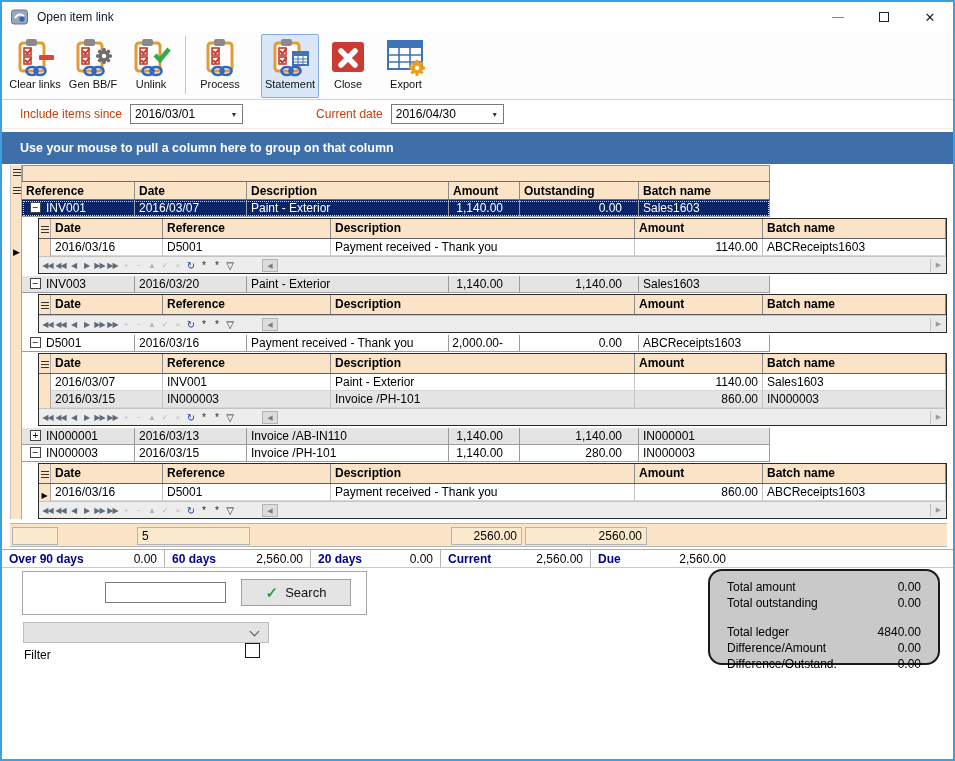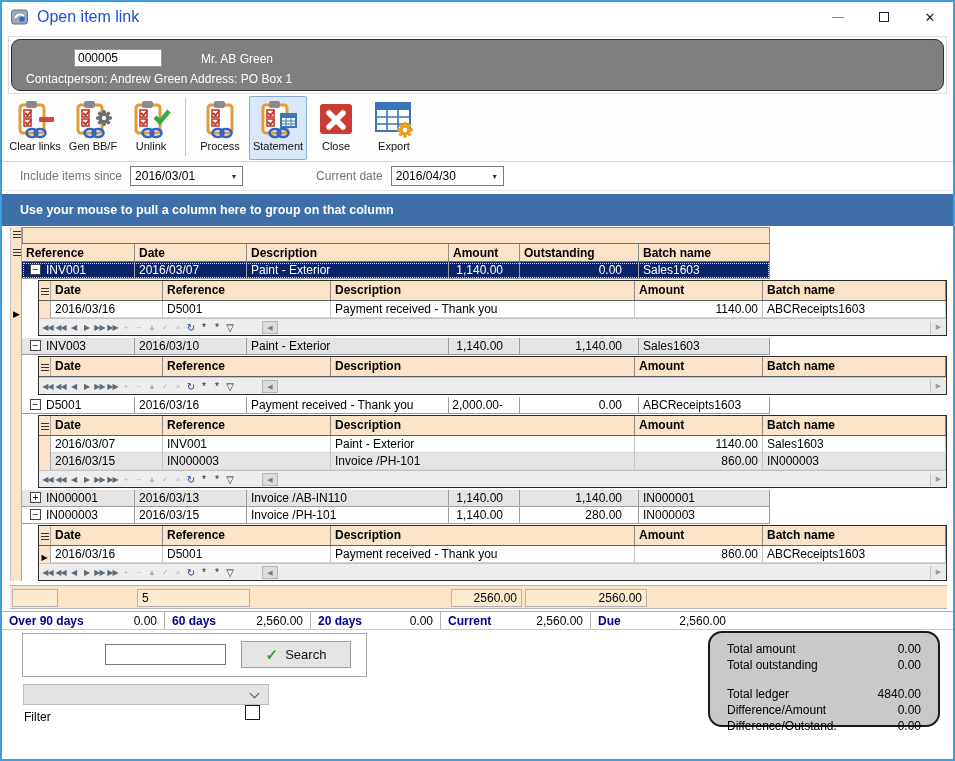--- a/index.html
+++ b/index.html
@@ -1,41 +1,41 @@
 <!DOCTYPE html>
 <html><head>
 <meta charset="utf-8">
 <style>
   html,body{margin:0;padding:0;background:#cfe3f3;}
   *{box-sizing:border-box;font-family:"Liberation Sans",sans-serif;}
   .window{width:955px;height:761px;background:#fff;border:2px solid #3d9fe0;position:relative;overflow:hidden;}
   
   .titlebar{height:30px;display:flex;align-items:center;padding-left:9px;background:#fff;}
   .appicon{width:18px;height:16px;margin-right:8px;position:relative;flex:none;}
-  .title{font-size:16px;color:#1d4ed8;}
+  .title{font-size:12px;color:#0f172a;}
   .wincontrols{margin-left:auto;display:flex;height:100%;}
   .wbtn{width:46px;display:flex;align-items:center;justify-content:center;color:#222;font-size:13px;}
   .wbtn .sq{width:10px;height:10px;border:1px solid #222;}
   .wbtn .mn{width:12px;height:1px;background:#888;display:block;}
   
   .acctwrap{margin:4px 6px 0 6px;border:1px solid #dcdcdc;padding:2px;background:#fff;}
   .acctband{height:52px;background:#7f7f7f;border:1px solid #2e2e2e;border-radius:9px;position:relative;color:#fff;font-size:12px;}
   .acctband input{position:absolute;left:62px;top:9px;width:88px;height:18px;border:1px solid #9a9a9a;font-size:12px;padding:0 3px;color:#000;}
   .acctname{position:absolute;left:189px;top:12px;}
   .contact{position:absolute;left:14px;top:32px;}
   
   .toolbar{height:68px;border-bottom:1px solid #d2d2d2;display:flex;align-items:flex-start;padding:2px 0 14px 4px;background:#fdfdfd;}
   .tbtn{width:58px;height:64px;display:flex;flex-direction:column;align-items:center;justify-content:flex-start;border:1px solid transparent;padding-top:1px;}
-  .tbtn.active{background:#d9e7f8;border:1px solid #86abda;border-radius:2px;}
+  .tbtn.active{background:#d9e7f8;border:1px solid #86abda;border-radius:2px;margin-left:12px;}
   .tbtn .ticon{height:44px;display:flex;align-items:center;}
   .tbtn .tlabel{font-size:11px;color:#111;margin-top:-2px;white-space:nowrap;}
   .tsep{width:1px;background:#c6c6c6;height:58px;margin:2px 5px 0 5px;}
   
   .filterrow{height:29px;display:flex;align-items:center;border-bottom:1px solid #ececec;background:#fff;font-size:12px;}
-  .flabel{margin-left:18px;color:#737373;}
+  .flabel{margin-left:18px;color:#c2410c;}
   .combo{margin-left:8px;width:113px;height:20px;border:1px solid #7a7a7a;display:flex;align-items:center;background:#fff;}
   .combo .cval{flex:1;padding-left:4px;font-size:12px;}
   .combo .carr{width:16px;height:100%;display:flex;align-items:center;justify-content:center;font-size:7px;color:#333;}
   .flabel2{margin-left:73px;}
   
   .groupbar{height:32px;background:#3e6fa8;color:#fff;font-weight:bold;font-size:12.5px;line-height:32px;padding-left:18px;margin-top:3px;}
   
   .gridwrap{margin:1px 10px 0 8px;position:relative;width:937px;}
   .strip{position:absolute;left:0;top:0;bottom:0;width:12px;background:#fbe3c8;border-right:1px solid #a9a9a9;border-left:1px solid #c7c7c7;}
   .custicon{display:inline-block;width:8px;height:7px;background:repeating-linear-gradient(#333 0 1px,transparent 1px 3px);}
@@ -117,27 +117,20 @@
       <span class="wbtn">
           <span class="mn"></span>
         </span>
       <span class="wbtn">
           <span class="sq"></span>
         </span>
       <span class="wbtn">✕</span>
     </span>
   </div>
 
-  <div class="acctwrap">
-    <div class="acctband">
-      <input value="000005" style="">
-      <span class="acctname">Mr. AB Green</span>
-      <span class="contact">Contactperson: Andrew Green Address: PO Box 1</span>
-    </div>
-  </div>
 
   <div class="toolbar">
     <div class="tbtn">
       <span class="ticon">
         <svg width="44" height="42" viewBox="0 0 44 42">
             <rect x="7" y="6" width="24" height="28" rx="3" fill="#fff" stroke="#e39a3b" stroke-width="3"></rect>
             <rect x="13" y="2" width="11" height="7" rx="2" fill="#8a8a8a"></rect>
             <rect x="11" y="11" width="7" height="7" fill="none" stroke="#c23b2e" stroke-width="1.6"></rect>
             <path d="M12 14 l2.5 2.5 l4 -5" stroke="#c23b2e" stroke-width="2" fill="none"></path>
             <rect x="11" y="20" width="7" height="7" fill="none" stroke="#c23b2e" stroke-width="1.6"></rect>
@@ -328,21 +321,21 @@
             <span class="nvi blk">▽</span>
             <span class="hsbL">◀</span>
             <span class="hsbR">▶</span>
           </div>
         </div>
         <div class="mrow alt">
           <div class="mcell" style="width: 113px;">
             <span class="expander">−</span>
             <span>INV003</span>
           </div>
-          <div class="mcell" style="width: 112px;">2016/03/10</div>
+          <div class="mcell" style="width: 112px;">2016/03/20</div>
           <div class="mcell" style="width: 202px;">Paint - Exterior</div>
           <div class="mcell r" style="width: 71px;">1,140.00</div>
           <div class="mcell r" style="width: 119px;">1,140.00</div>
           <div class="mcell" style="width: 131px;">Sales1603</div>
         </div>
         <div class="dgrid">
           <div class="dheader">
             <div class="dind"><span class="custicon"></span></div>
             <div class="dhcell" style="width: 112px;">Date</div>
             <div class="dhcell" style="width: 168px;">Reference</div>

